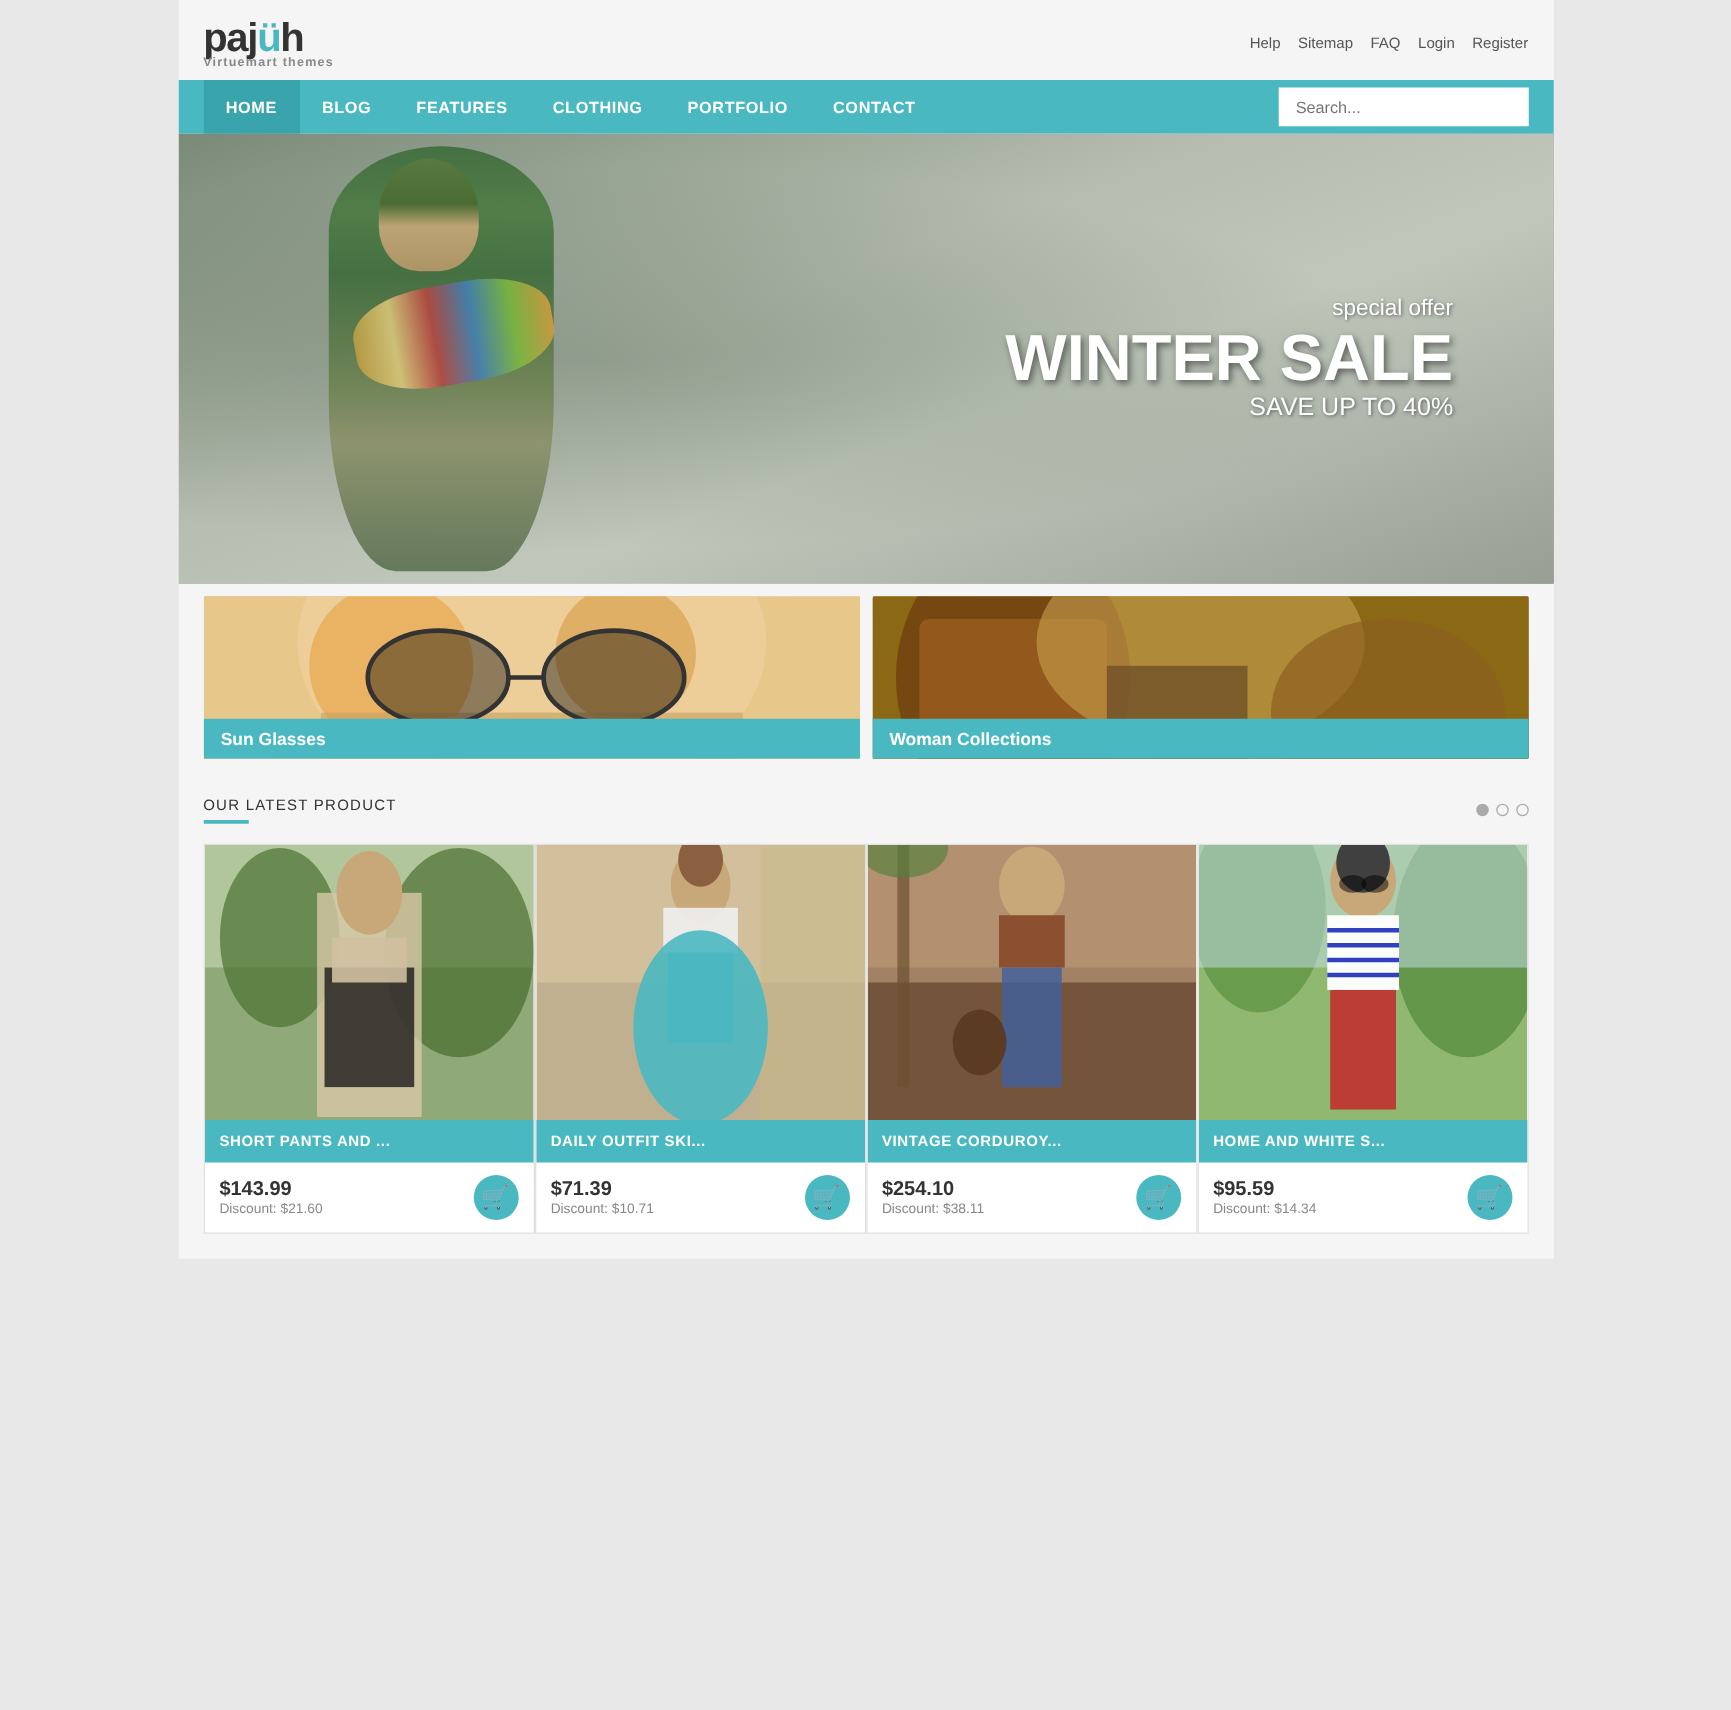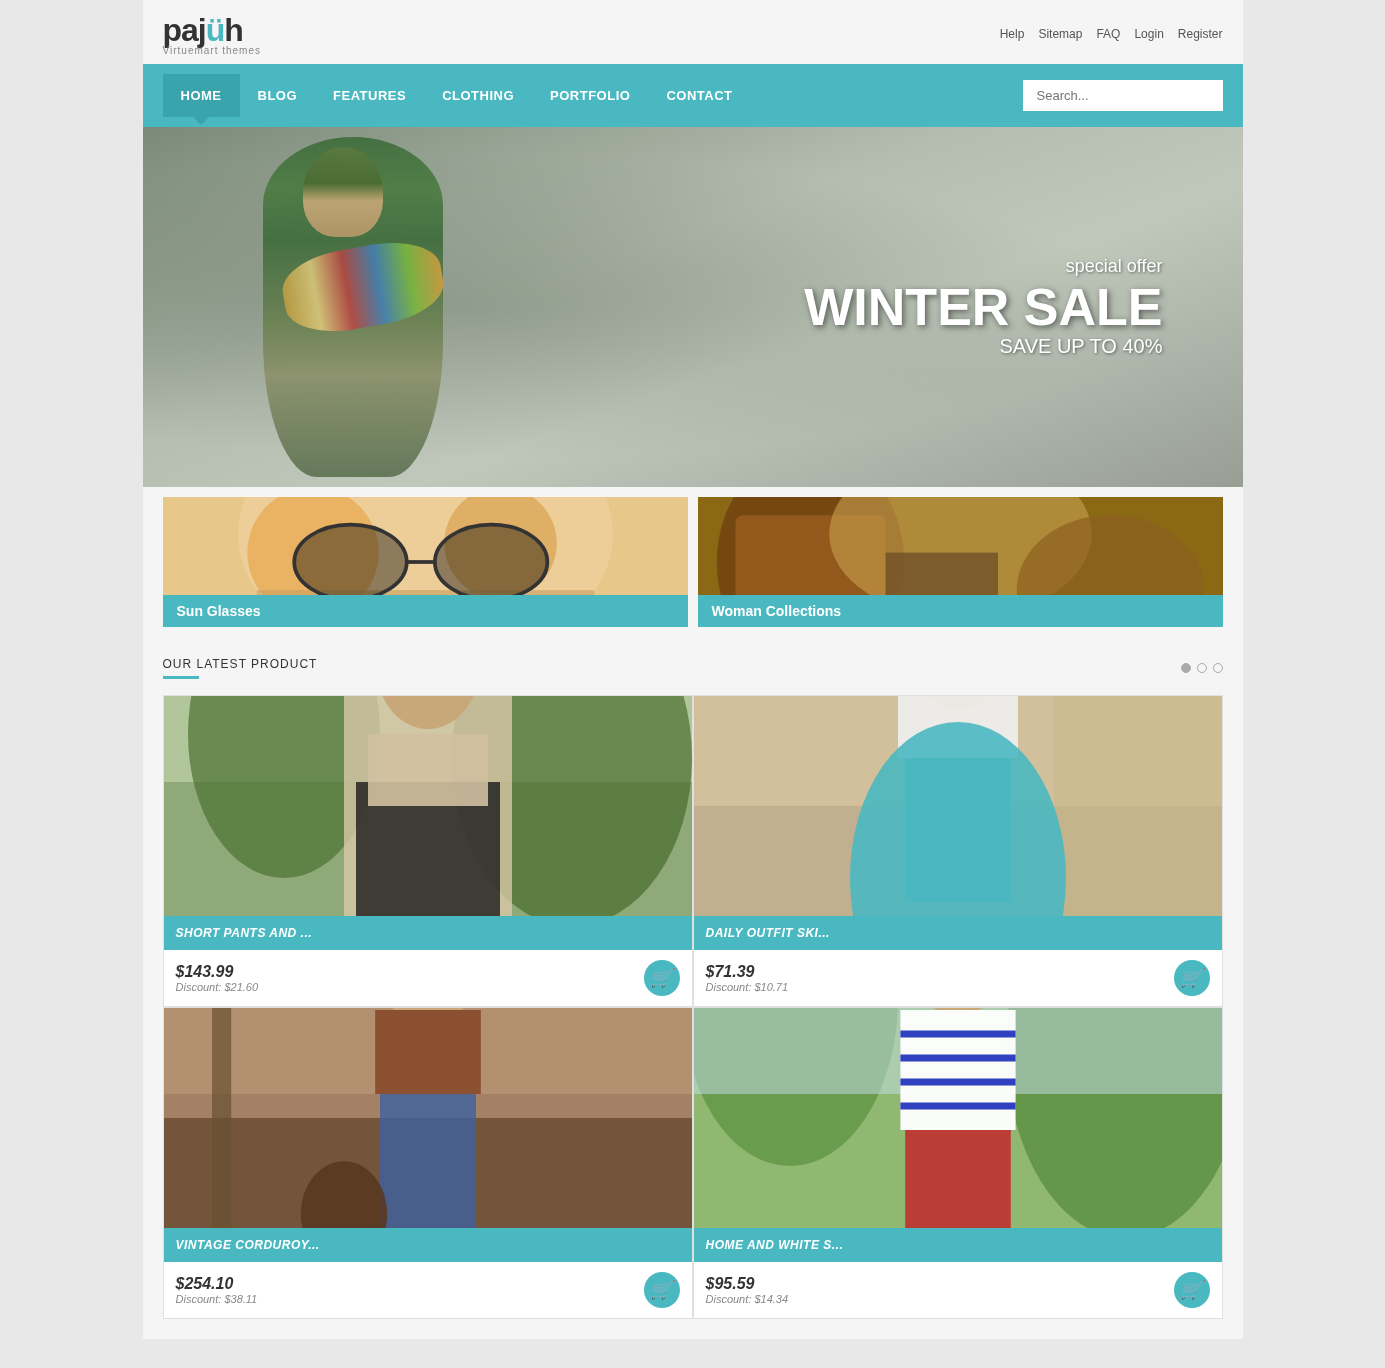--- a/index.html
+++ b/index.html
@@ -25,38 +25,39 @@
       font-weight: bold;
       color: #333;
       letter-spacing: -1px;
     }
     .logo-text span { color: #4ab8c1; }
     .logo-sub {
       font-size: 10px;
       color: #888;
       margin-top: -4px;
       letter-spacing: 1px;
+      font-weight: bold;
     }
     .top-links {
       display: flex;
       gap: 14px;
       font-size: 12px;
       color: #555;
     }
     .top-links a {
       text-decoration: none;
       color: #555;
     }
 
     
     .nav-bar {
       background: #4ab8c1;
       display: flex;
       align-items: center;
-      padding: 10px 20px;
+      padding: 0 20px;
     }
     .nav-items {
       display: flex;
       list-style: none;
     }
     .nav-items li a {
       display: block;
       padding: 14px 18px;
       color: white;
       text-decoration: none;
@@ -206,22 +207,21 @@
       width: 10px;
       height: 10px;
       border-radius: 50%;
       border: 1px solid #aaa;
       background: transparent;
     }
     .dot.active { background: #aaa; }
 
     .products-grid {
       display: grid;
-      grid-template-columns: repeat(2, 1fr);
-      font-style: italic;
+      grid-template-columns: repeat(4, 1fr);
     }
     .product-card {
       background: white;
       overflow: hidden;
       border: 1px solid #e0e0e0;
     }
     .product-img {
       width: 100%;
       height: 220px;
       position: relative;

